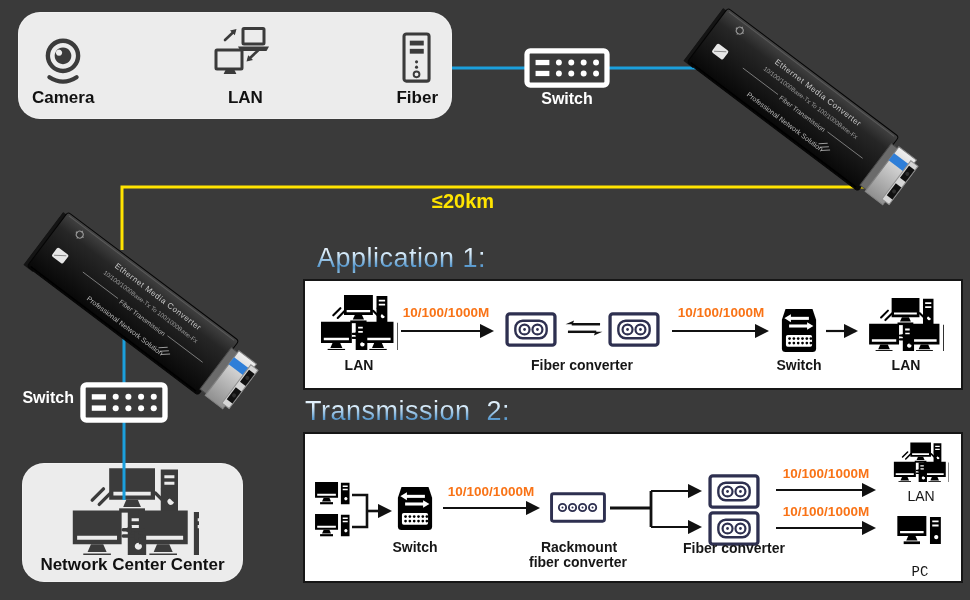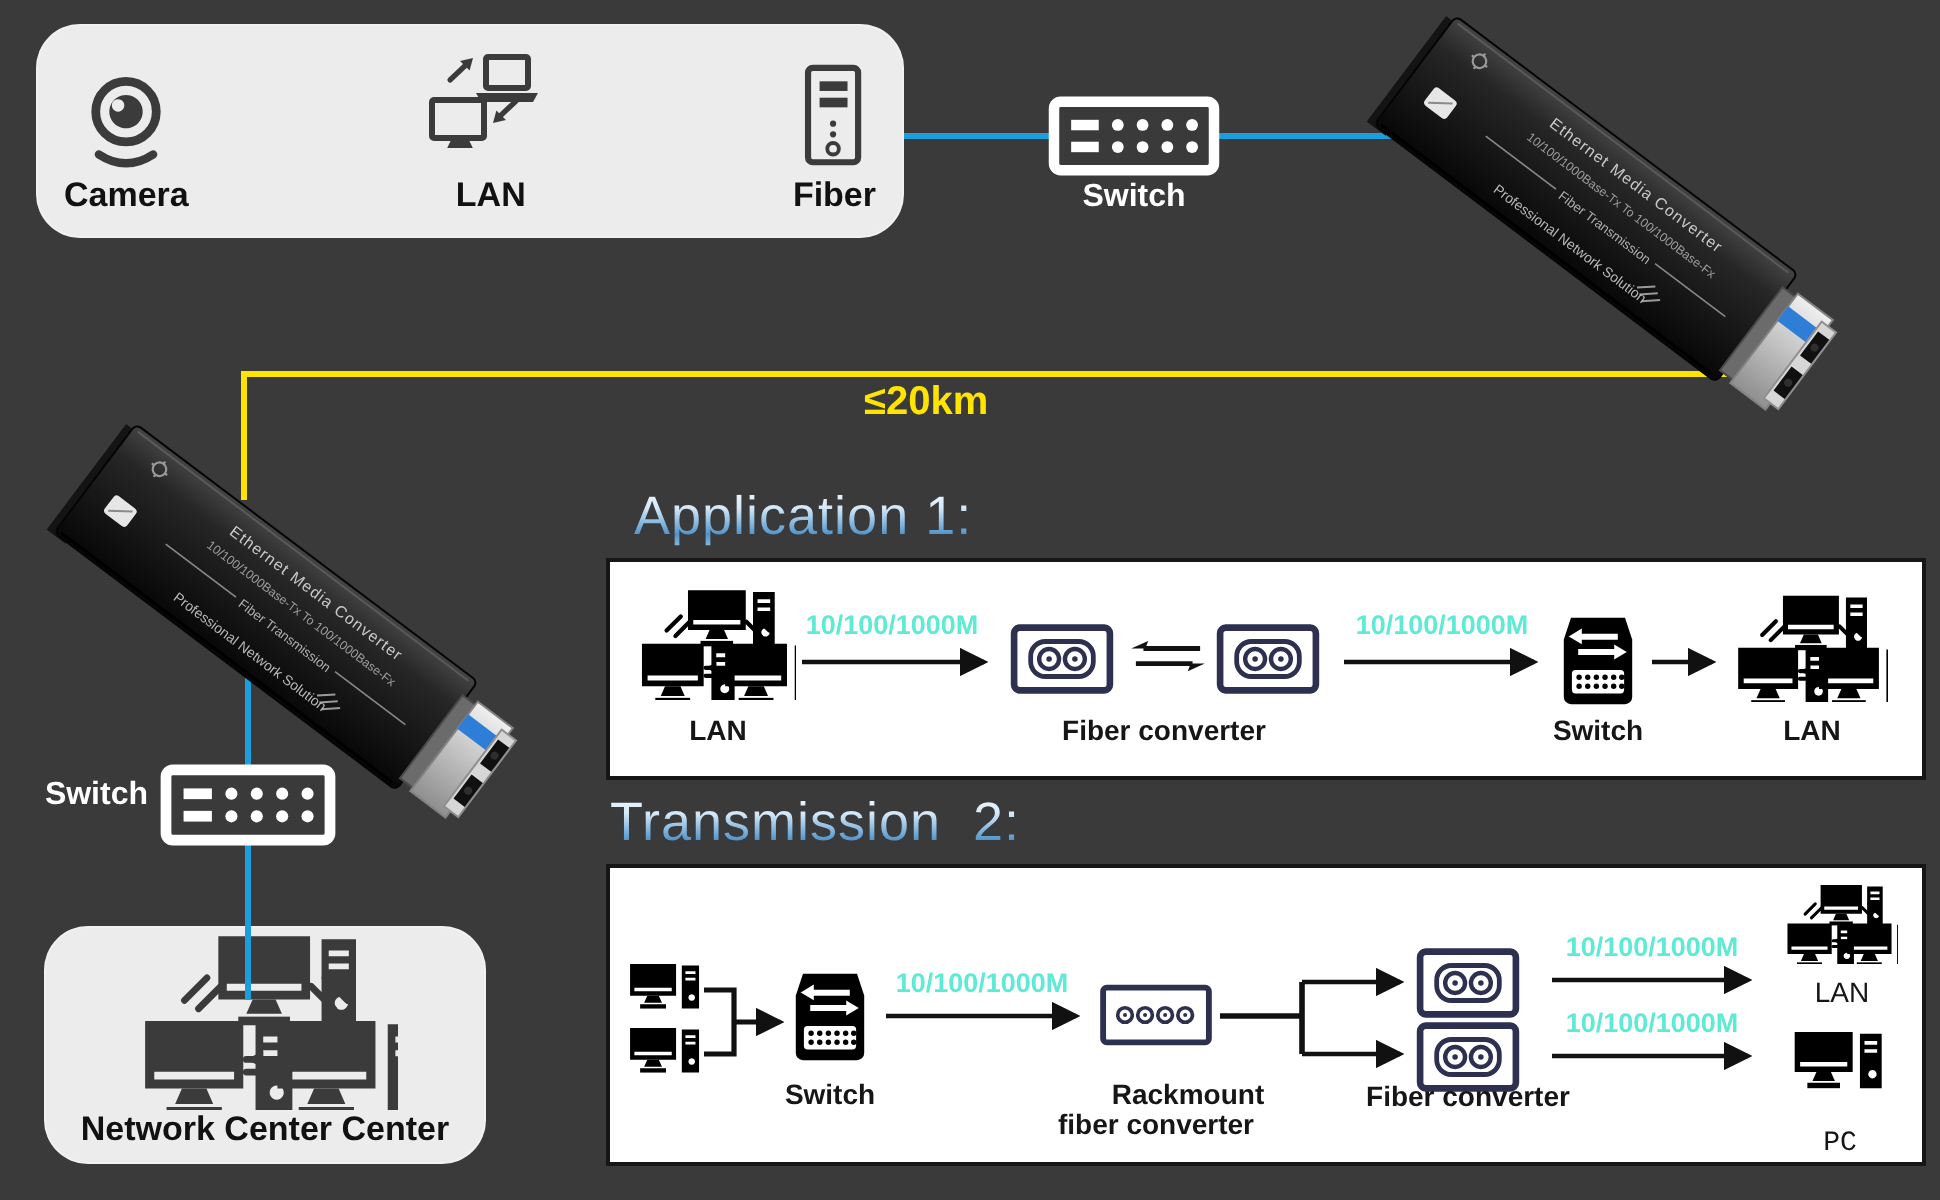--- a/index.html
+++ b/index.html
@@ -21,21 +21,21 @@
   
   .w-label{position:absolute;color:#fff;font-weight:bold;font-size:16px;text-align:center;}
   .distance-label{position:absolute;color:#ffe400;font-weight:bold;font-size:20px;}
   
   .app-box{position:absolute;background:#fff;border:2px solid #161616;box-sizing:border-box;}
   .app-heading{
     position:absolute;font-size:27px;letter-spacing:.5px;white-space:pre;
     background:linear-gradient(180deg,#f4faff 0%,#d4e9f8 35%,#4f94cc 78%,#8fbede 100%);
     -webkit-background-clip:text;background-clip:text;color:transparent;
   }
-  .speed{position:absolute;font-size:13.5px;font-weight:bold;color:#5eead4;text-align:center;}
+  .speed{position:absolute;font-size:13.5px;font-weight:bold;color:#f97316;text-align:center;}
   .diag-label{position:absolute;font-size:14px;font-weight:bold;color:#161616;text-align:center;}
   .diag-label-light{position:absolute;font-size:14px;font-weight:normal;color:#161616;text-align:center;}
   .icon-black{color:#000;}
   .icon-dark{color:#3b3b3b;}
   .overlay{position:absolute;left:0;top:0;pointer-events:none;}
   .device{position:absolute;transform-origin:0 0;}
   svg{display:block;}
 </style>
 </head>
 <body>
@@ -388,21 +388,21 @@
     </span>
   <div class="diag-label" style="left:365px;top:539px;width:100px;">Switch</div>
 
   <div class="speed" style="left:442px;top:484px;width:98px;">10/100/1000M</div>
 
   <span class="abs" style="left:548px;top:492px;">
       <svg width="60" height="31">
         <use href="#sym-rack"></use>
       </svg>
     </span>
-  <div class="diag-label" style="left:544px;top:539px;width:100px;">Rackmount</div>
+  <div class="diag-label" style="left:529px;top:539px;width:100px;">Rackmount</div>
   <div class="diag-label" style="left:518px;top:554px;width:120px;">fiber converter</div>
 
   <span class="abs" style="left:708px;top:474px;">
       <svg width="52" height="35">
         <use href="#sym-conv"></use>
       </svg>
     </span>
   <span class="abs" style="left:708px;top:511px;">
       <svg width="52" height="35">
         <use href="#sym-conv"></use>

